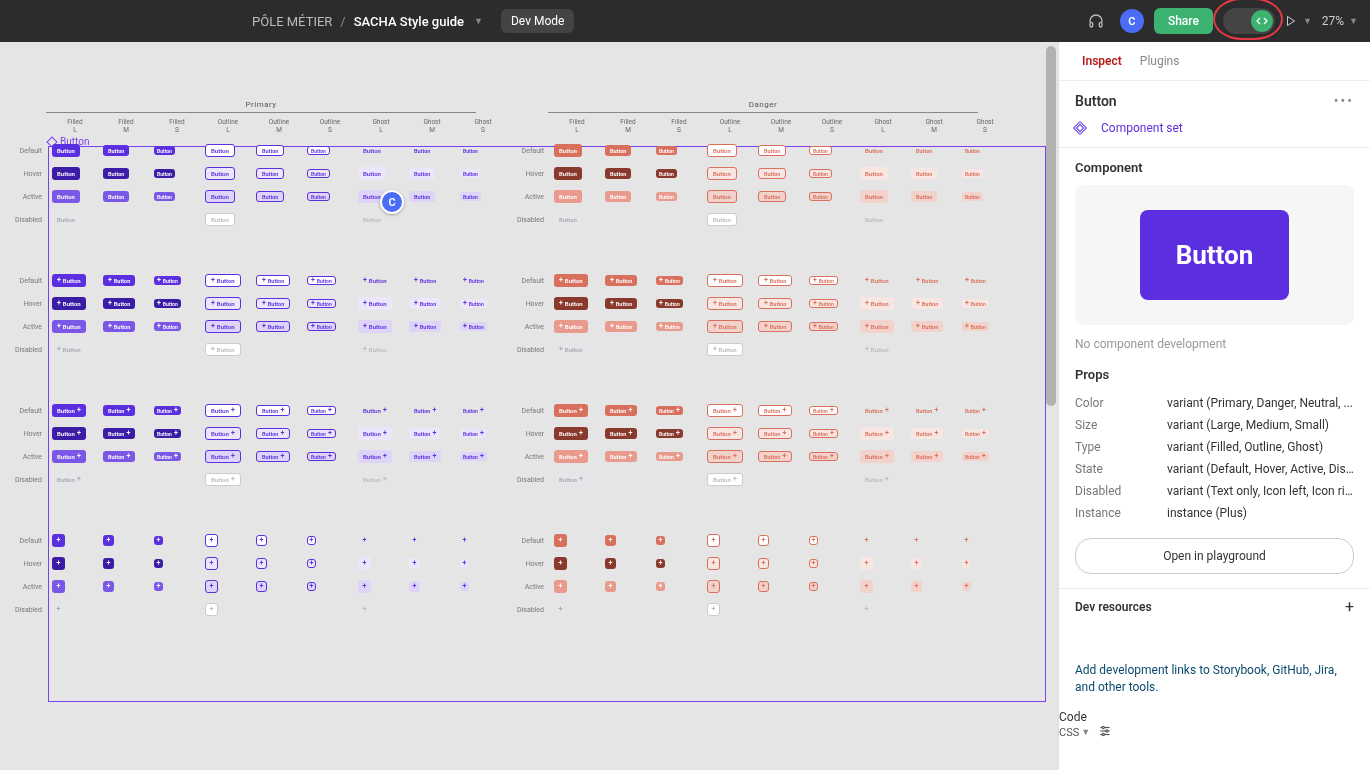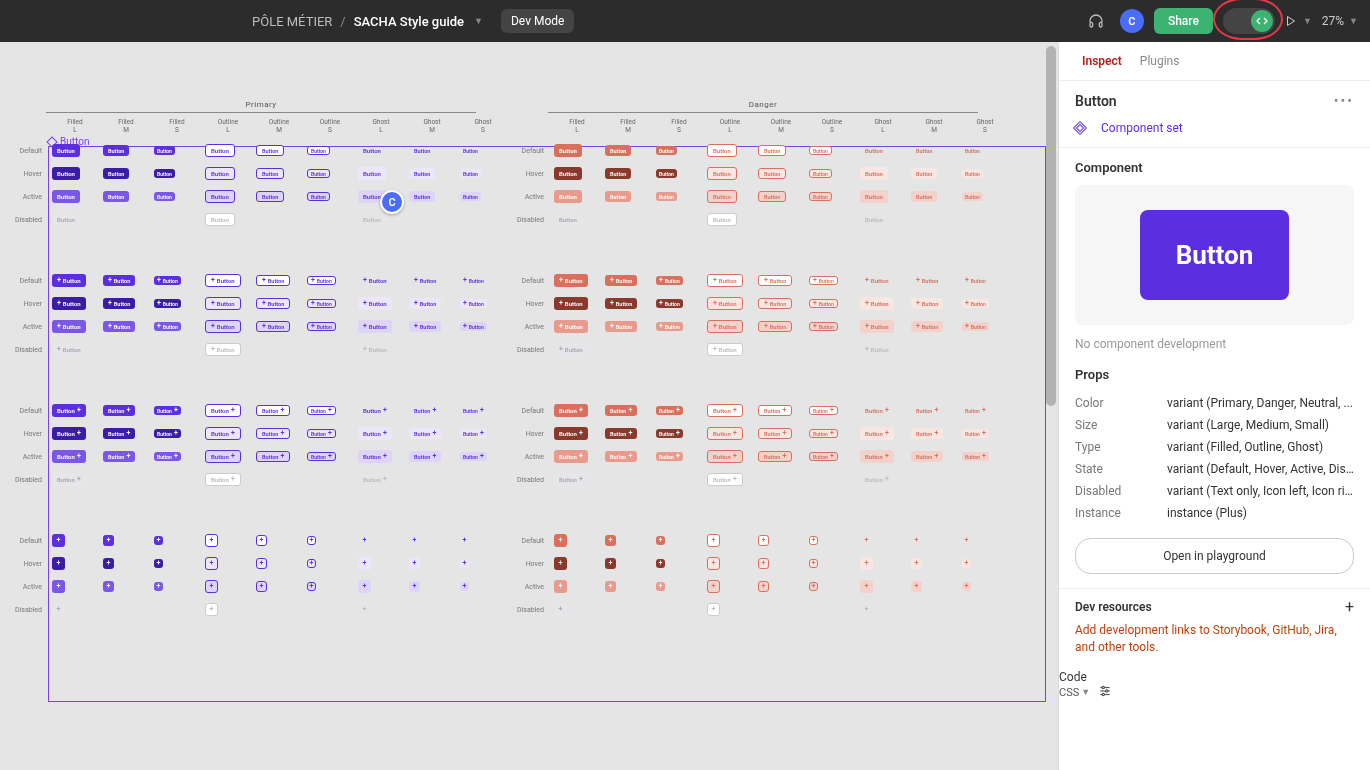--- a/index.html
+++ b/index.html
@@ -104,21 +104,21 @@
   .desc { padding: 0 16px 14px; color:#999; font-size:12px;}
   .props-title { padding: 2px 16px 10px; font-weight:600; font-size:13px;}
   .prop-row { display:flex; padding:4px 16px; font-size:12px; color:#444;}
   .prop-row .k { width: 92px; color:#777;}
   .prop-row .v { flex:1; color:#333; white-space:nowrap; overflow:hidden; text-overflow:ellipsis;}
   .open-pg {
     margin:14px 16px; border:1px solid #ccc; border-radius:16px;
     text-align:center; padding:10px 0; font-size:12px;
   }
   .dev-res { padding: 8px 16px 6px; display:flex; justify-content:space-between; align-items:center; font-weight:600; border-top:1px solid #eee;}
-  .dev-hint { padding:0 16px 14px; color:#c2410c; font-size:12px; line-height:1.4;}
+  .dev-hint { padding:0 16px 14px; color:#0c4a6e; font-size:12px; line-height:1.4;margin-top:40px;}
   .css-sel { font-size:11px; color:#555; display:flex; align-items:center; gap:0; font-weight:400;}
 
   
   .canvas {
     position:absolute;
     top: 8px; left: 0;
     width: 1058px;
   }
   .frame-label {
     position:absolute; top:86px; left:48px;

